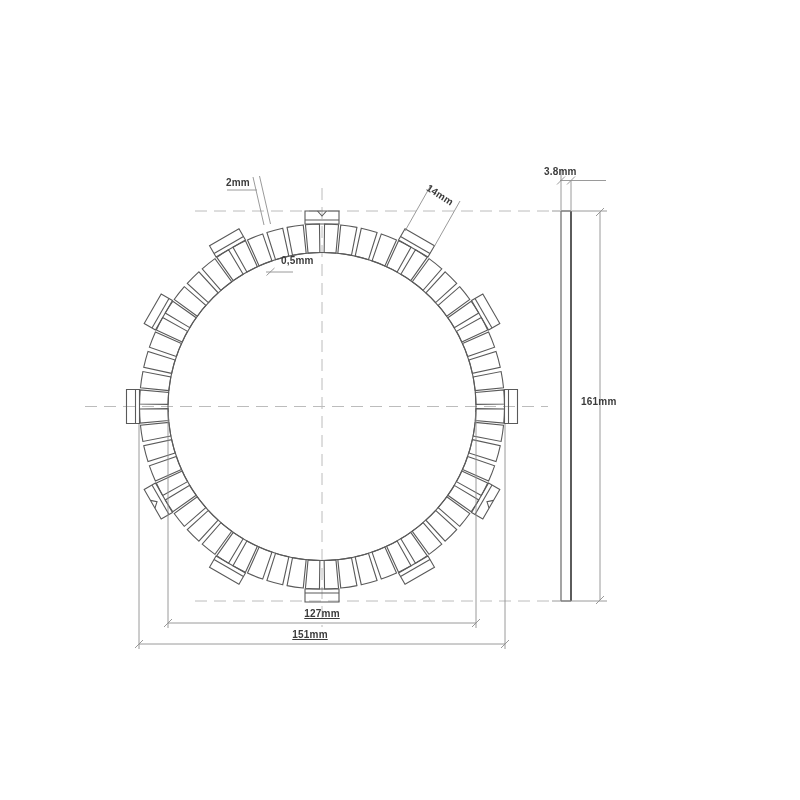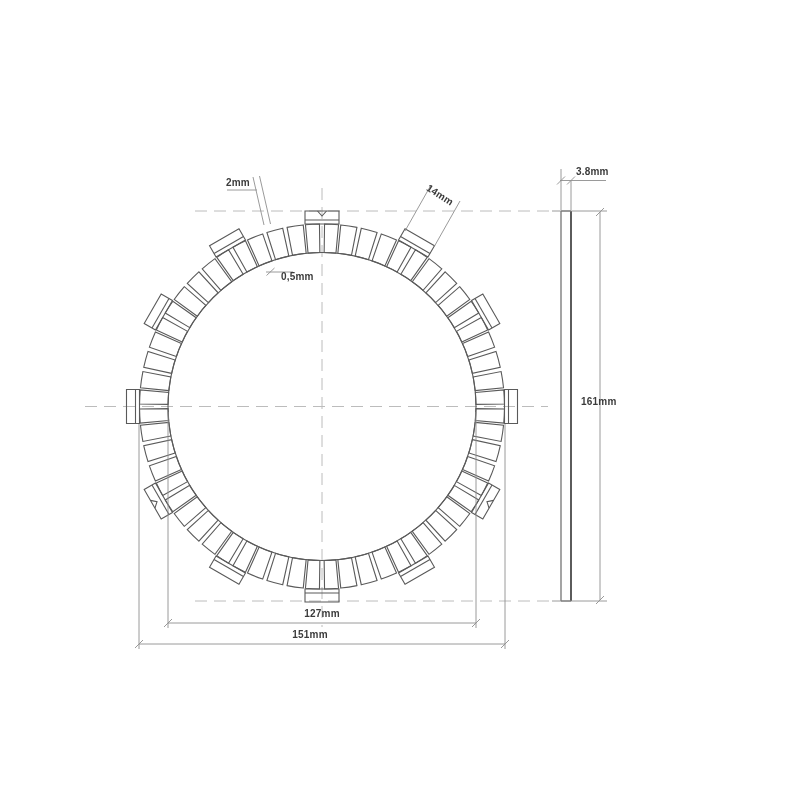--- a/index.html
+++ b/index.html
@@ -1,21 +1,21 @@
 <!DOCTYPE html>
 <html><head>
 <meta charset="utf-8">
 <style>
   html,body{margin:0;padding:0;background:#ffffff;}
   #page{position:relative;width:800px;height:800px;background:#ffffff;overflow:hidden;
         font-family:"Liberation Sans",sans-serif;}
   #drawing-svg{position:absolute;left:0;top:0;}
   .dim-label{position:absolute;font:600 10px "Liberation Sans",sans-serif;color:#3b3b3b;
              letter-spacing:.2px;white-space:nowrap;line-height:10px;}
-  .dim-label.centered{transform:translateX(-50%);}
+  .dim-label.centered{transform:translateX(-50%);text-decoration:underline;}
   .dim-label.rotated{transform:rotate(33deg);transform-origin:0 0;}
   .geo{stroke:#5a5a5a;stroke-width:1.1;fill:none;stroke-linecap:butt;}
   .geo-thick{stroke:#4a4a4a;stroke-width:1.8;fill:none;}
   .cl{stroke:#bcbcbc;stroke-width:1;fill:none;stroke-dasharray:12 7;}
   .dim{stroke:#8f8f8f;stroke-width:0.9;fill:none;}
 </style>
 </head>
 <body>
 
 <div id="page">
@@ -150,22 +150,22 @@
         <line x1="266.5" y1="275.5" x2="274.5" y2="268" class="dim"></line>
         <line x1="405" y1="231" x2="431" y2="185" class="dim"></line>
         <line x1="434" y1="247" x2="460" y2="201" class="dim"></line>
       </g>
   </svg>
 
   <div class="dim-label" style="left:226px;top:178px">2mm</div>
 
   <div class="dim-label rotated" style="left:430px;top:183px">14mm</div>
 
-  <div class="dim-label" style="left:281px;top:272px">0,5mm</div>
+  <div class="dim-label" style="left:281px;top:256px">0,5mm</div>
 
-  <div class="dim-label" style="left:576px;top:167px">3.8mm</div>
+  <div class="dim-label" style="left:544px;top:167px">3.8mm</div>
 
   <div class="dim-label" style="left:581px;top:397px">161mm</div>
 
   <div class="dim-label centered" style="left:322px;top:609px">127mm</div>
 
   <div class="dim-label centered" style="left:310px;top:630px">151mm</div>
 </div>
 
 </body></html>

